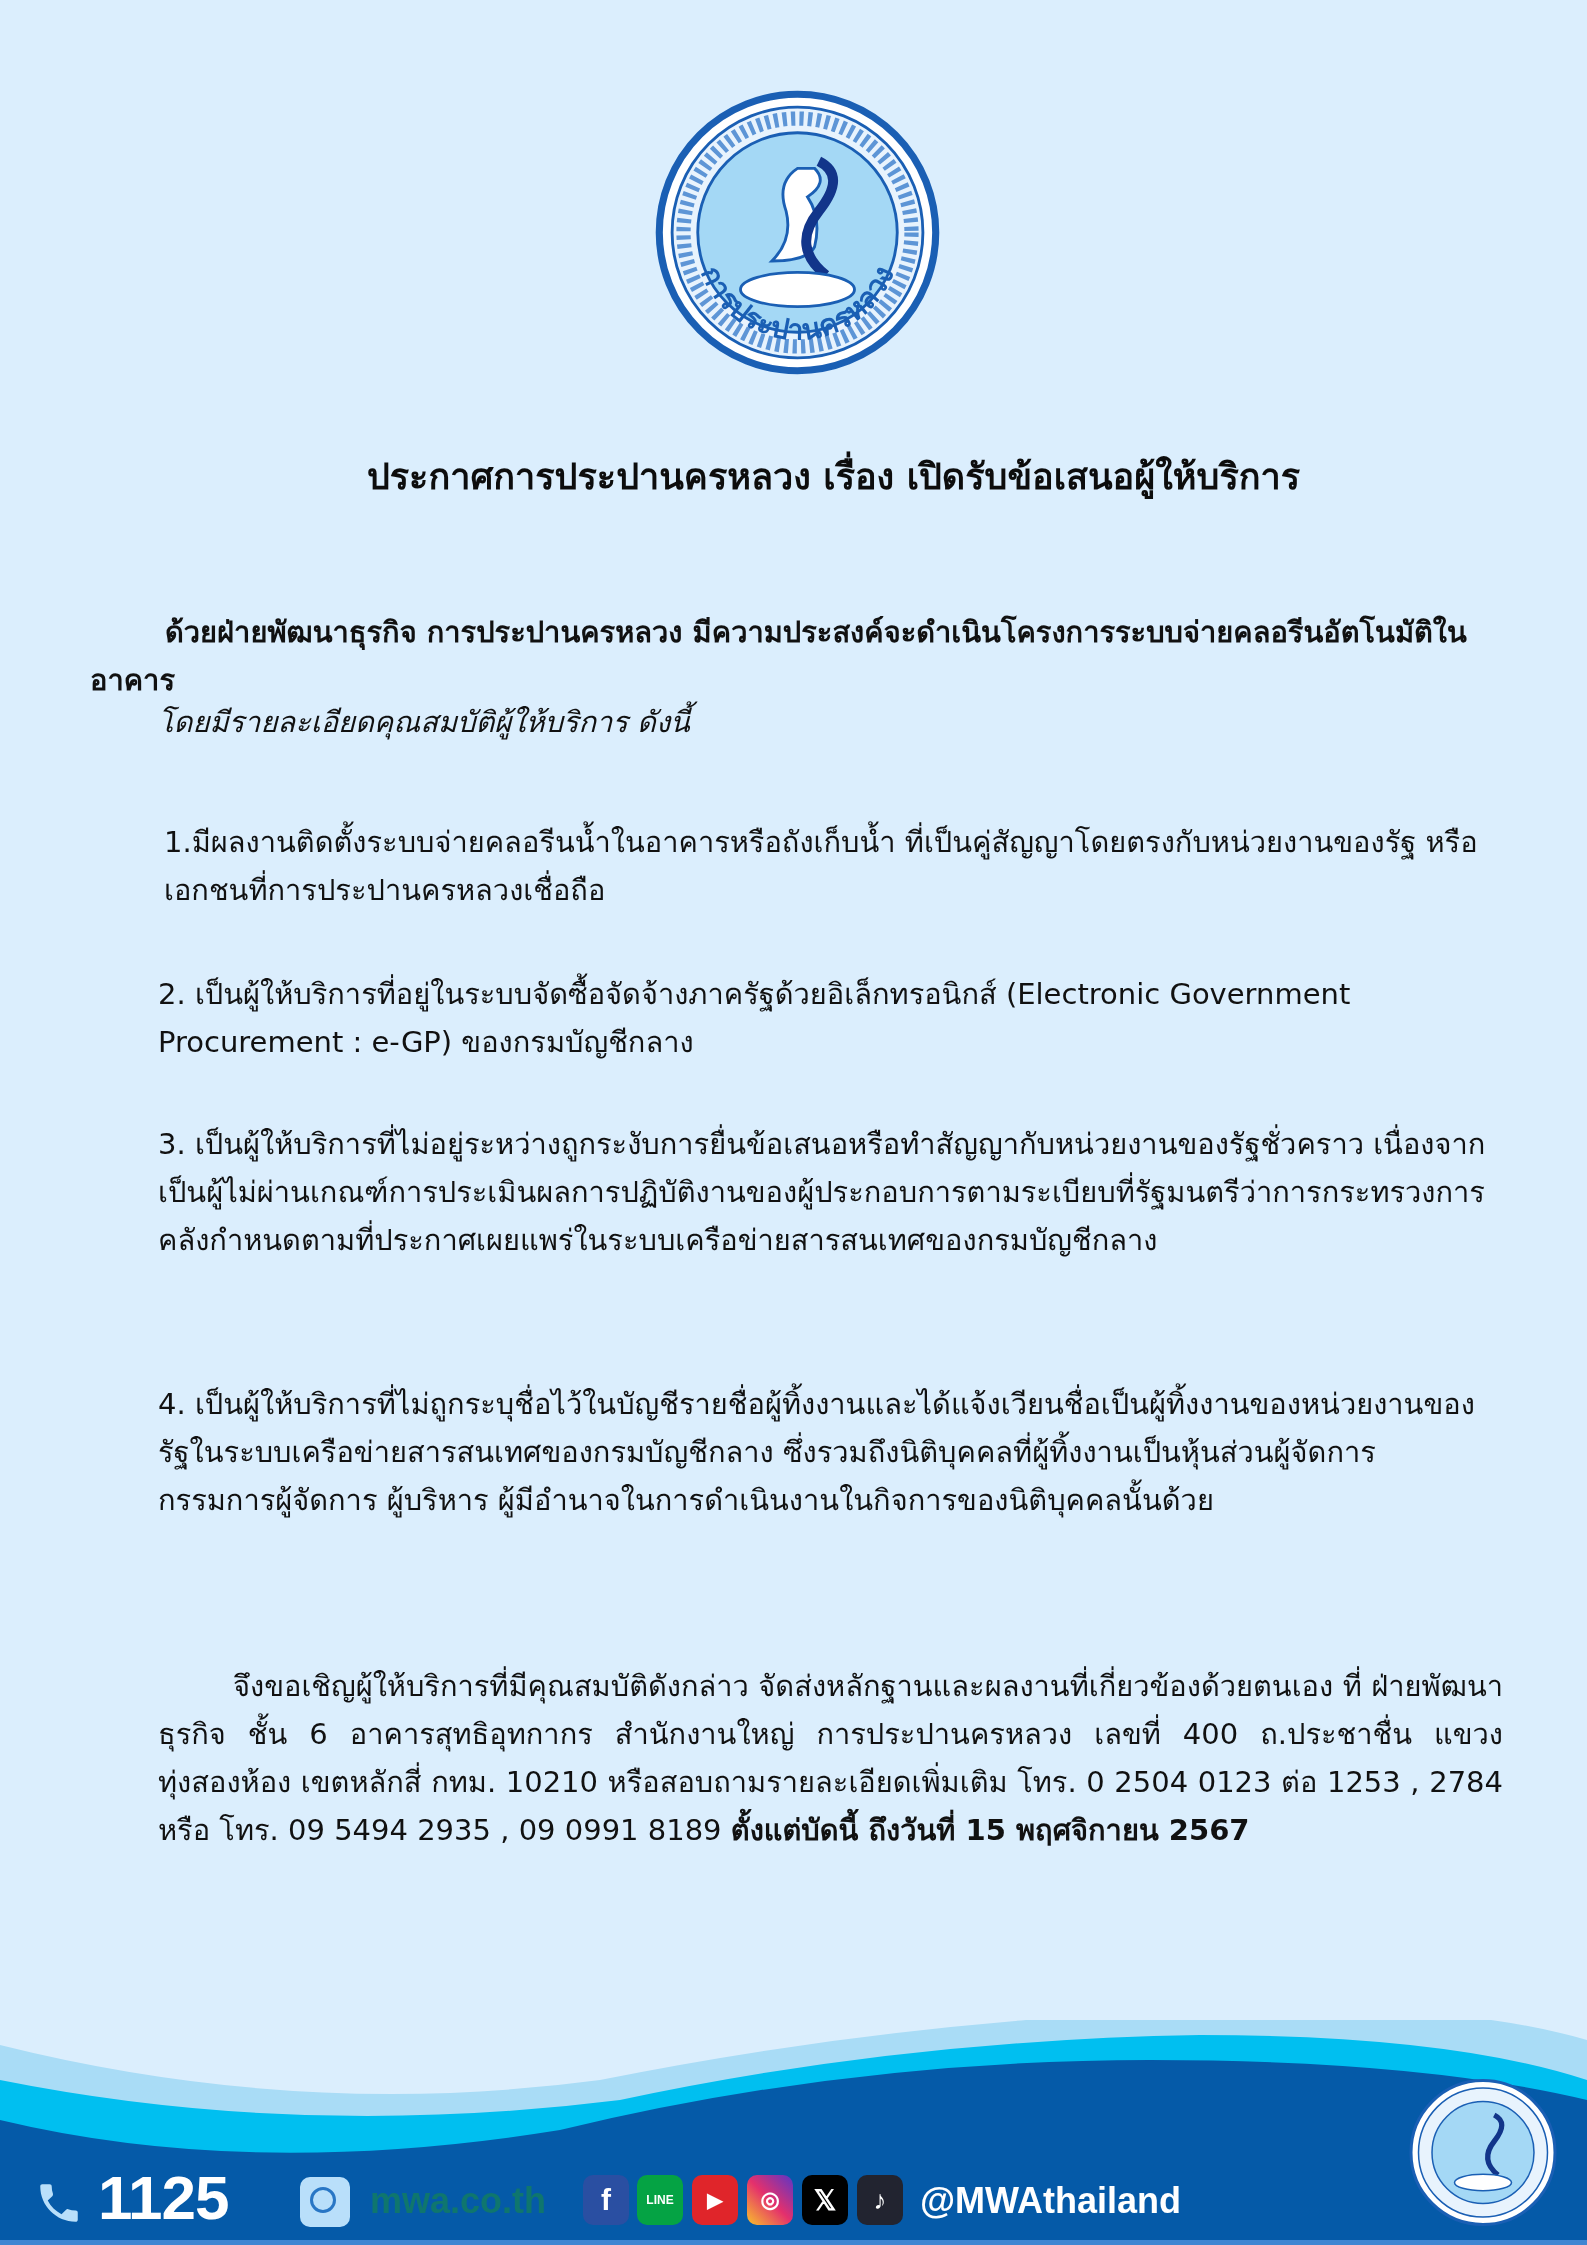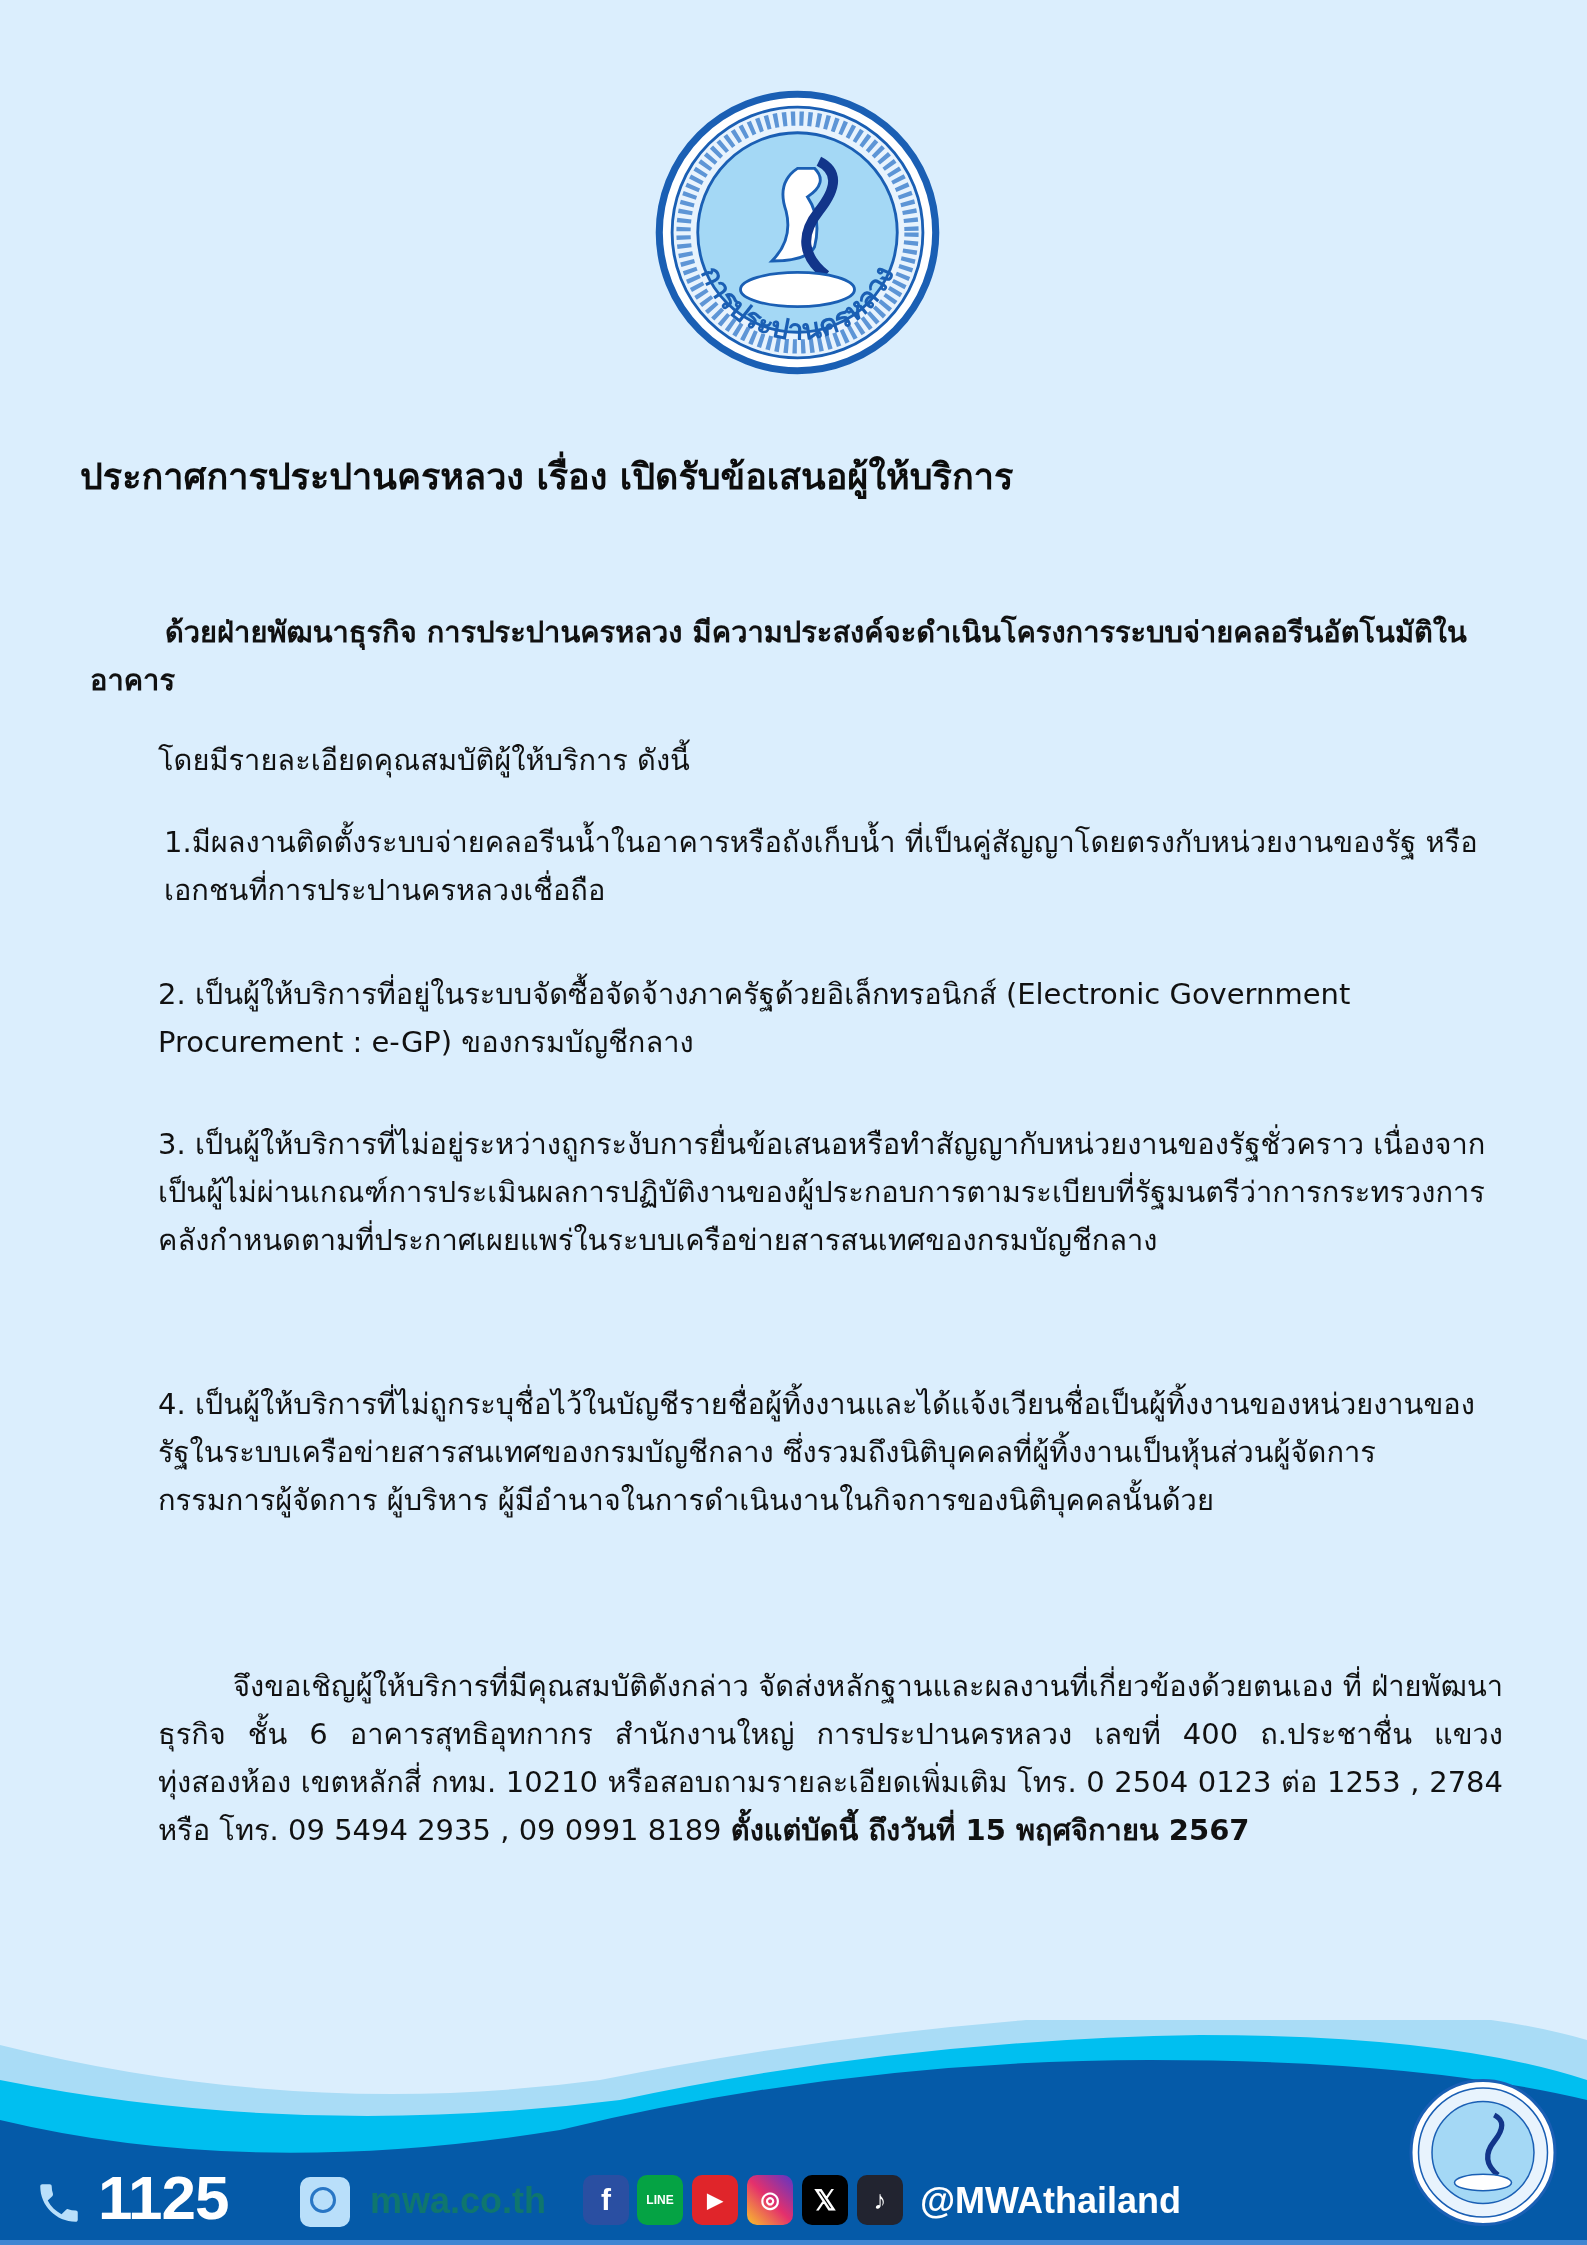--- a/index.html
+++ b/index.html
@@ -4,27 +4,27 @@
 <style>
   html, body { margin:0; padding:0; }
   body {
     width:1587px; height:2245px; position:relative; overflow:hidden;
     background:#dbeefd;
     font-family:"DejaVu Sans", "Liberation Sans", sans-serif;
     color:#111;
   }
   .logo-main { position:absolute; left:655px; top:90px; width:285px; height:285px; }
   .title {
-    position:absolute; left:0; width:1587px; top:448px; text-align:left;
+    position:absolute; left:0; width:1587px; top:448px; text-align:center;
     font-size:36px; font-weight:bold; color:#0d0d0d; letter-spacing:0px;
     padding-left:80px; box-sizing:border-box;
   }
   .para { position:absolute; font-size:29px; line-height:48px; color:#111; }
   .p-intro { left:90px; top:608px; width:1390px; text-indent:75px;font-weight:bold; }
-  .p-detail { left:158px; top:736px; width:1320px; }
+  .p-detail { left:158px; top:698px; width:1320px;font-style:italic; }
   .item { position:absolute; left:158px; width:1340px; font-size:29px; line-height:48px; }
   .item1 { left:164px; top:818px; width:1340px; }
   .item2 { top:970px; }
   .item3 { top:1120px; }
   .item4 { top:1380px; }
   .p-close {
     left:158px; top:1638px; width:1345px; text-align:justify; text-indent:75px;margin-top:24px;
   }
   .p-close b { font-weight:bold; }
 

